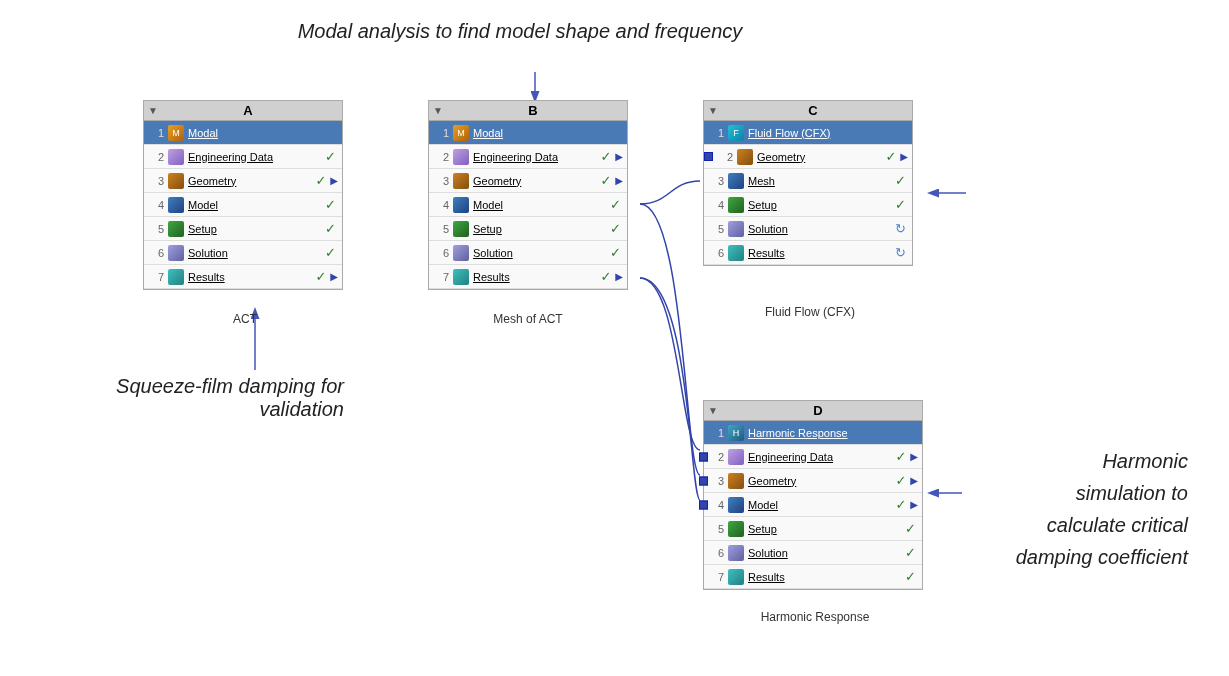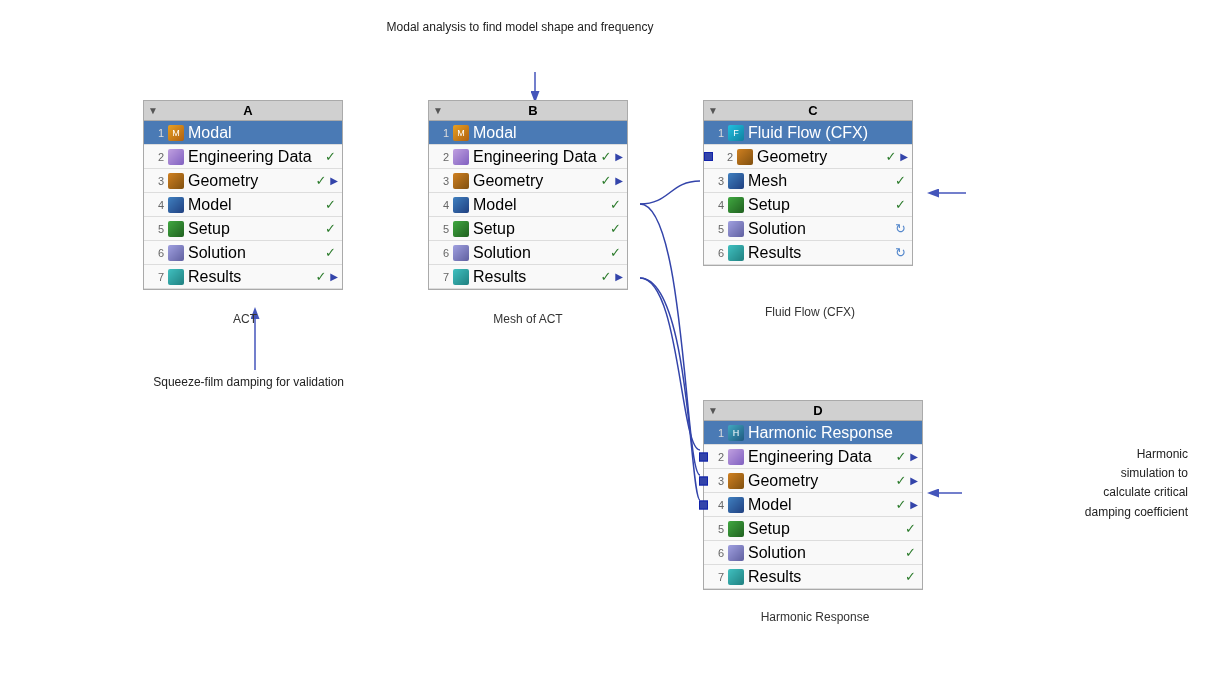--- a/index.html
+++ b/index.html
@@ -15,23 +15,24 @@
 
     .diagram-container {
       position: relative;
       width: 1229px;
       height: 676px;
     }
 
     
     .annotation {
       position: absolute;
-      font-size: 12px;
+      font-size: 20px;
       color: #222;
       text-align: center;
+      font-style: italic;
     }
 
     
     .wf-block {
       position: absolute;
       border: 1px solid #aaa;
       background: #f5f5f5;
       width: 200px;
     }
 
@@ -85,23 +86,24 @@
       margin-right: 4px;
       flex-shrink: 0;
       display: flex;
       align-items: center;
       justify-content: center;
       font-size: 12px;
     }
 
     .wf-row-label {
       flex: 1;
-      font-size: 16px;
+      font-size: 11px;
       overflow: hidden;
       white-space: nowrap;
+      text-decoration: underline;
     }
 
     .wf-row-check {
       font-size: 13px;
       color: #2a7a2a;
       margin-right: 2px;
     }
 
     .wf-row-arrow {
       font-size: 10px;

